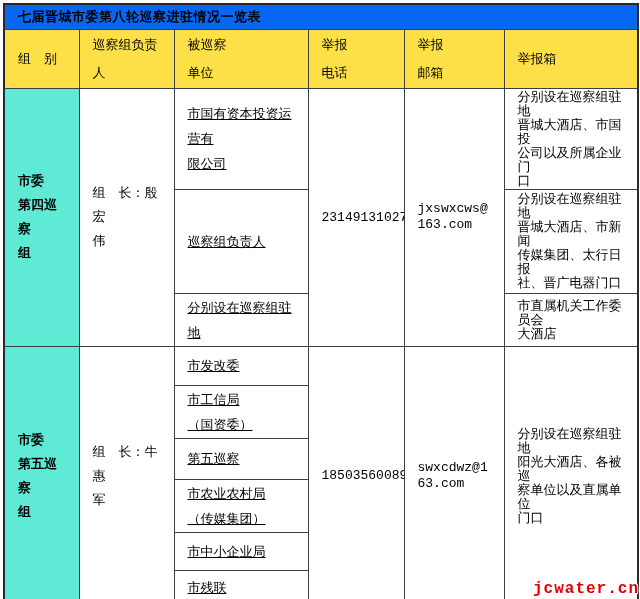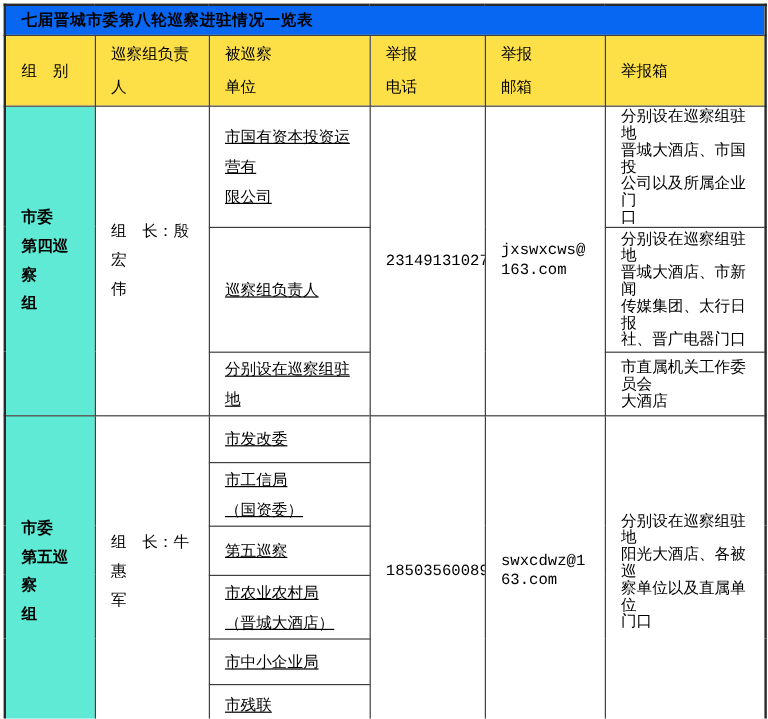--- a/index.html
+++ b/index.html
@@ -173,24 +173,25 @@
     </tr>
     <tr class="g2r2">
       <td class="unit-cell">市工信局
 （国资委）</td>
     </tr>
     <tr class="g2r3">
       <td class="unit-cell">第五巡察</td>
     </tr>
     <tr class="g2r4">
       <td class="unit-cell">市农业农村局
-（晋城大酒店）</td>
+（传媒集团）</td>
     </tr>
     <tr class="g2r5">
       <td class="unit-cell">市中小企业局</td>
     </tr>
     <tr class="g2r6">
       <td class="unit-cell">市残联</td>
     </tr>
   </tbody>
     </table>
 
+  <div class="watermark">jcwater.cn</div>
 </div>
 
 </body></html>

